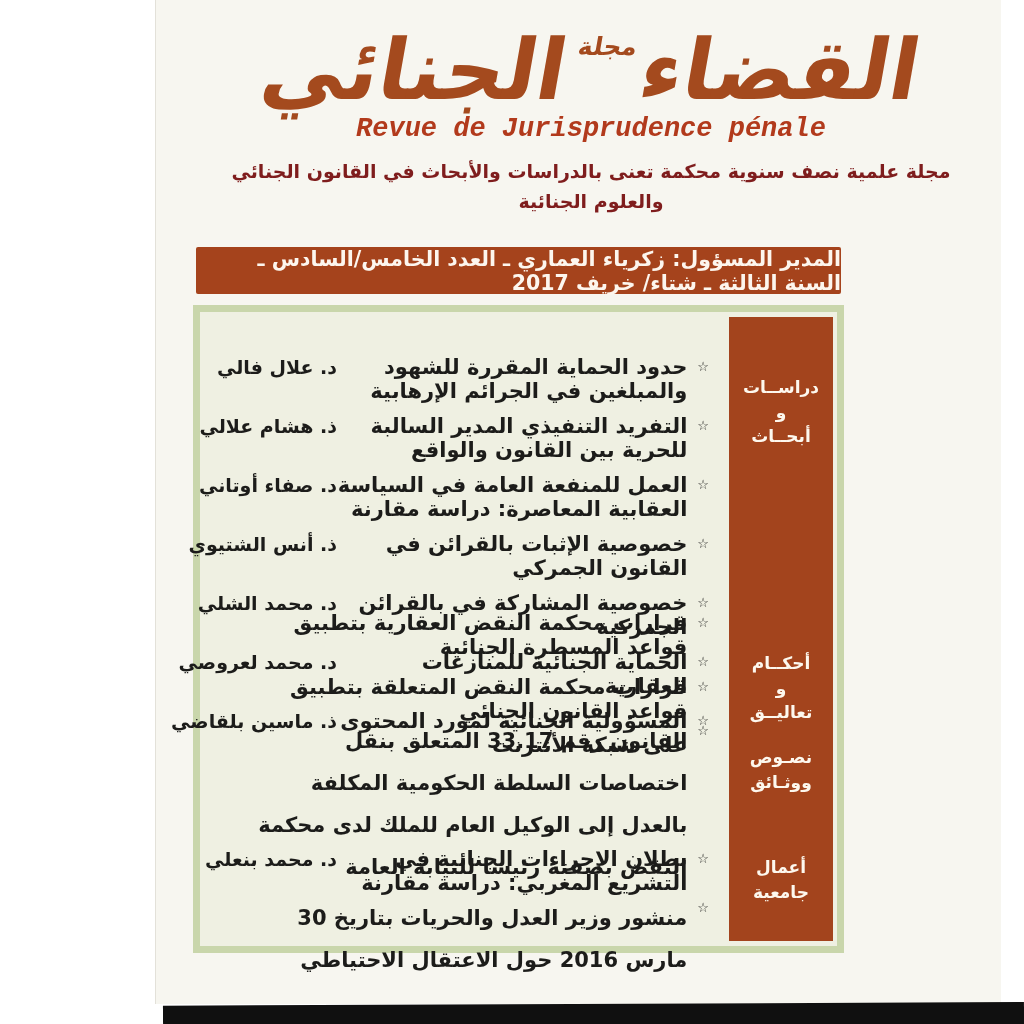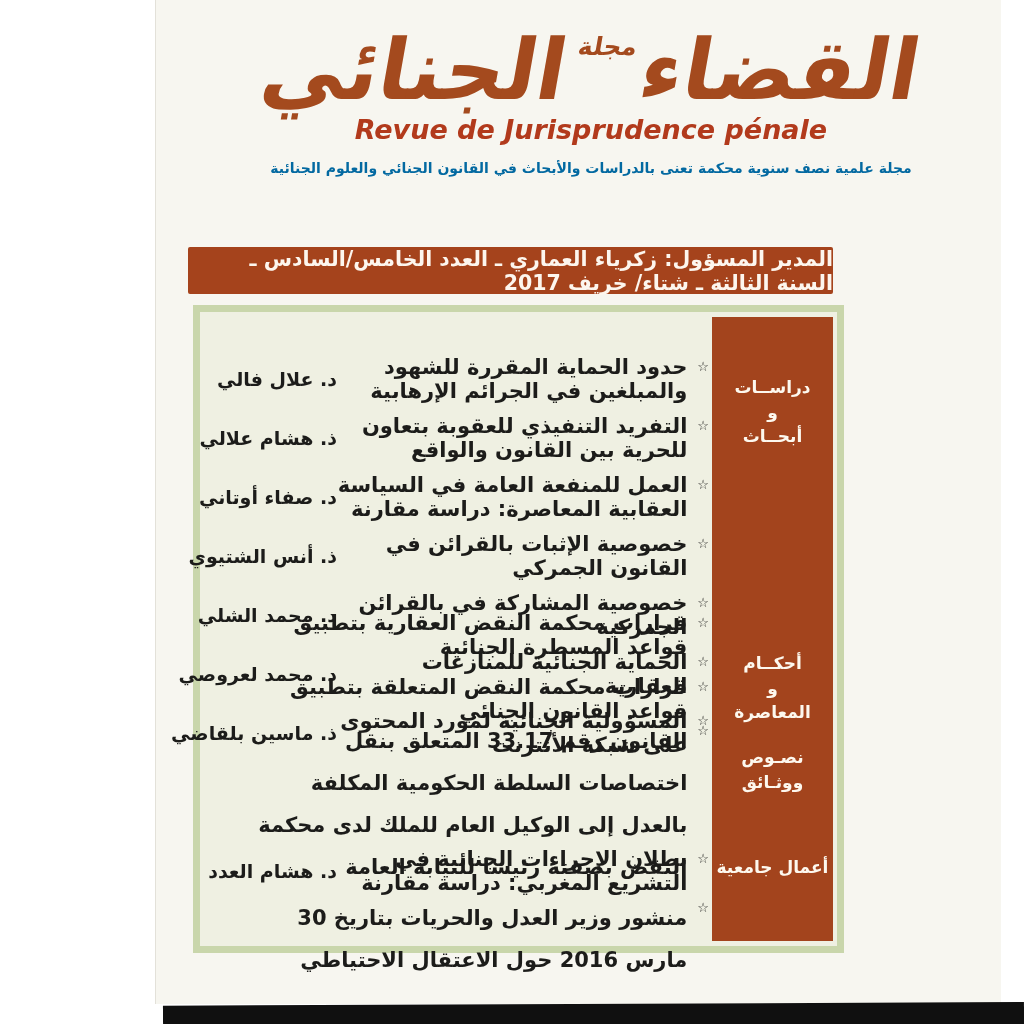--- a/index.html
+++ b/index.html
@@ -16,39 +16,39 @@
   
   .masthead{position:absolute;left:55px;top:28px;width:760px;text-align:center;}
   .title{
     direction:rtl;color:#a44a1e;font-weight:800;font-size:84px;line-height:1.0;
     transform:skewX(-10deg);letter-spacing:-2px;white-space:nowrap;
   }
   .title .badge{
     display:inline-block;font-size:25px;font-weight:800;position:relative;top:-44px;margin:0 8px;letter-spacing:0;
   }
   .subtitle-fr{
-    margin-top:2px;color:#b23a1c;font-weight:700;font-style:italic;font-size:27px;letter-spacing:0;
+    margin-top:2px;color:#b23a1c;font-weight:700;font-style:italic;font-size:27px;letter-spacing:0;font-family:Liberation Mono, monospace;
   }
   .descr{
-    margin-top:12px;direction:rtl;color:#0369a1;font-weight:600;font-size:14px;line-height:1.6;
+    margin-top:12px;direction:rtl;color:#7f1d1d;font-weight:600;font-size:19px;line-height:1.6;
   }
   
   .banner{
-    position:absolute;left:32px;top:247px;width:645px;height:47px;
+    position:absolute;left:40px;top:247px;width:645px;height:47px;
     background:#a5431c;color:#fdf6ee;direction:rtl;
     display:flex;align-items:center;justify-content:center;
     font-size:20.5px;font-weight:700;border-radius:2px;
   }
   
   .toc-box{
     position:absolute;left:37px;top:305px;width:637px;height:634px;
     background:#eff0e2;border:7px solid #c9d6ab;
   }
   .toc-sidebar{
-    position:absolute;top:5px;bottom:5px;right:4px;width:121px;
+    position:absolute;top:5px;bottom:5px;right:4px;width:104px;
     background:#a3441d;
   }
   .side-label{
     position:absolute;left:0;right:0;text-align:center;color:#fdf8ee;
     font-size:17px;font-weight:700;line-height:1.45;direction:rtl;
   }
   .side-label-0{top:58px;}
   .side-label-1{top:298px;margin-top:36px;}
   .side-label-2{top:428px;}
   .side-label-3{top:538px;}
@@ -65,21 +65,21 @@
   .sec-0 .toc-row{margin-bottom:12px;}
   .sec-1 .toc-row{margin-bottom:17px;}
   .sec-2 .toc-row{margin-bottom:9px;}
   .t-group{display:flex;align-items:flex-start;max-width:470px;}
   .star{
     font-size:13px;margin-left:10px;position:relative;top:3px;color:#2a2a28;flex:0 0 auto;
   }
   .a-title{font-size:21px;font-weight:600;line-height:1.12;}
   .sec-2 .a-title{line-height:2.0;}
   .a-author{
-    flex:0 0 115px;width:115px;font-size:19px;font-weight:600;text-align:center;white-space:nowrap;margin-top:12px;
+    flex:0 0 115px;width:115px;font-size:19px;font-weight:600;text-align:center;white-space:nowrap;
   }
   
   .footer-bar{
     position:absolute;left:163px;right:0;top:1002px;height:22px;background:#101010;
     transform:rotate(-0.25deg);transform-origin:right center;
   }
 </style>
 </head>
 <body>
 
@@ -99,21 +99,21 @@
 
     <div class="toc-sidebar">
       <div class="side-label side-label-0">
           <div>دراســات</div>
           <div>و</div>
           <div>أبحــاث</div>
         </div>
       <div class="side-label side-label-1">
           <div>أحكــام</div>
           <div>و</div>
-          <div>المعاصرة</div>
+          <div>تعاليــق</div>
         </div>
       <div class="side-label side-label-2">
           <div>نصـوص</div>
           <div>ووثـائق</div>
         </div>
       <div class="side-label side-label-3">
           <div>أعمال جامعية</div>
         </div>
     </div>
 
@@ -121,21 +121,21 @@
         <div class="toc-row">
           <span class="t-group">
             <span class="star">☆</span>
             <span class="a-title">حدود الحماية المقررة للشهود والمبلغين في الجرائم الإرهابية</span>
           </span>
           <span class="a-author">د. علال فالي</span>
         </div>
         <div class="toc-row">
           <span class="t-group">
             <span class="star">☆</span>
-            <span class="a-title">التفريد التنفيذي للعقوبة بتعاون للحرية بين القانون والواقع</span>
+            <span class="a-title">التفريد التنفيذي المدير السالبة للحرية بين القانون والواقع</span>
           </span>
           <span class="a-author">ذ. هشام علالي</span>
         </div>
         <div class="toc-row">
           <span class="t-group">
             <span class="star">☆</span>
             <span class="a-title">العمل للمنفعة العامة في السياسة العقابية المعاصرة: دراسة مقارنة</span>
           </span>
           <span class="a-author">د. صفاء أوتاني</span>
         </div>
@@ -195,20 +195,20 @@
             <span class="a-title">منشور وزير العدل والحريات بتاريخ 30 مارس 2016 حول الاعتقال الاحتياطي</span>
           </span>
         </div>
       </div>
     <div class="toc-section sec-3">
         <div class="toc-row">
           <span class="t-group">
             <span class="star">☆</span>
             <span class="a-title">بطلان الإجراءات الجنائية في التشريع المغربي: دراسة مقارنة</span>
           </span>
-          <span class="a-author">د. هشام العدد</span>
+          <span class="a-author">د. محمد بنعلي</span>
         </div>
       </div>
 
   </div>
 </div>
 
 <div class="footer-bar"></div>
 
 </body></html>

